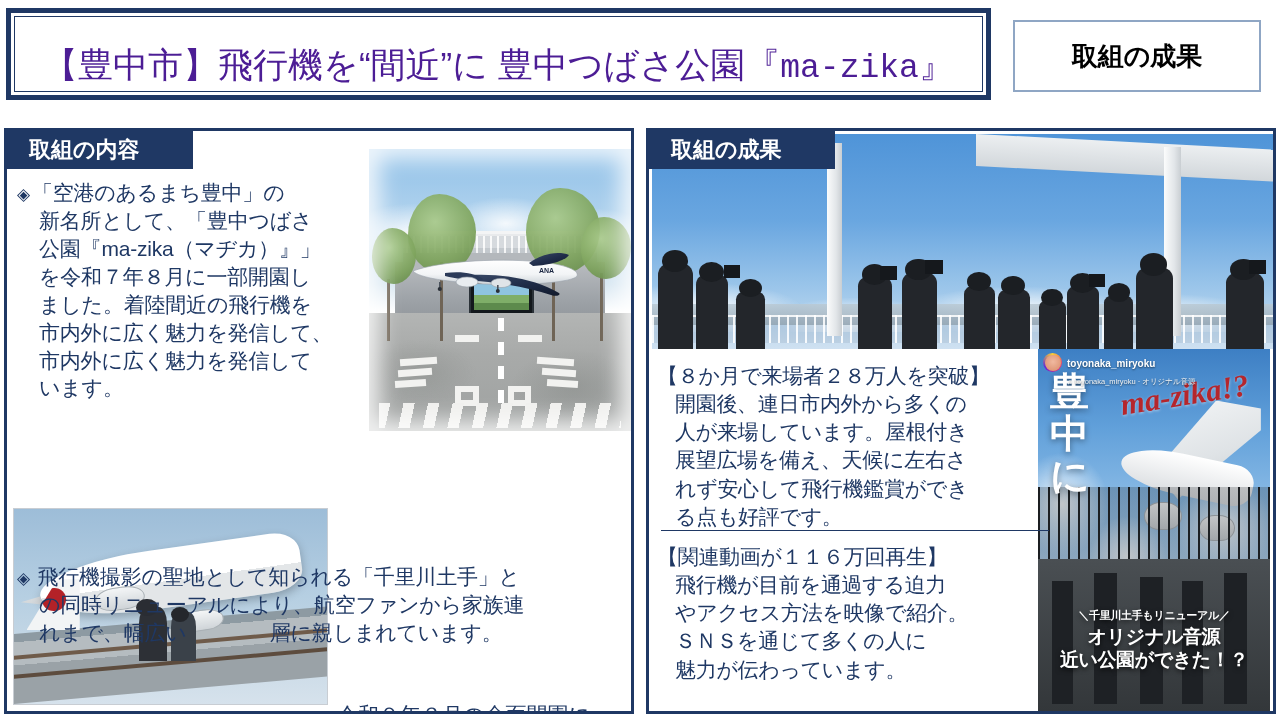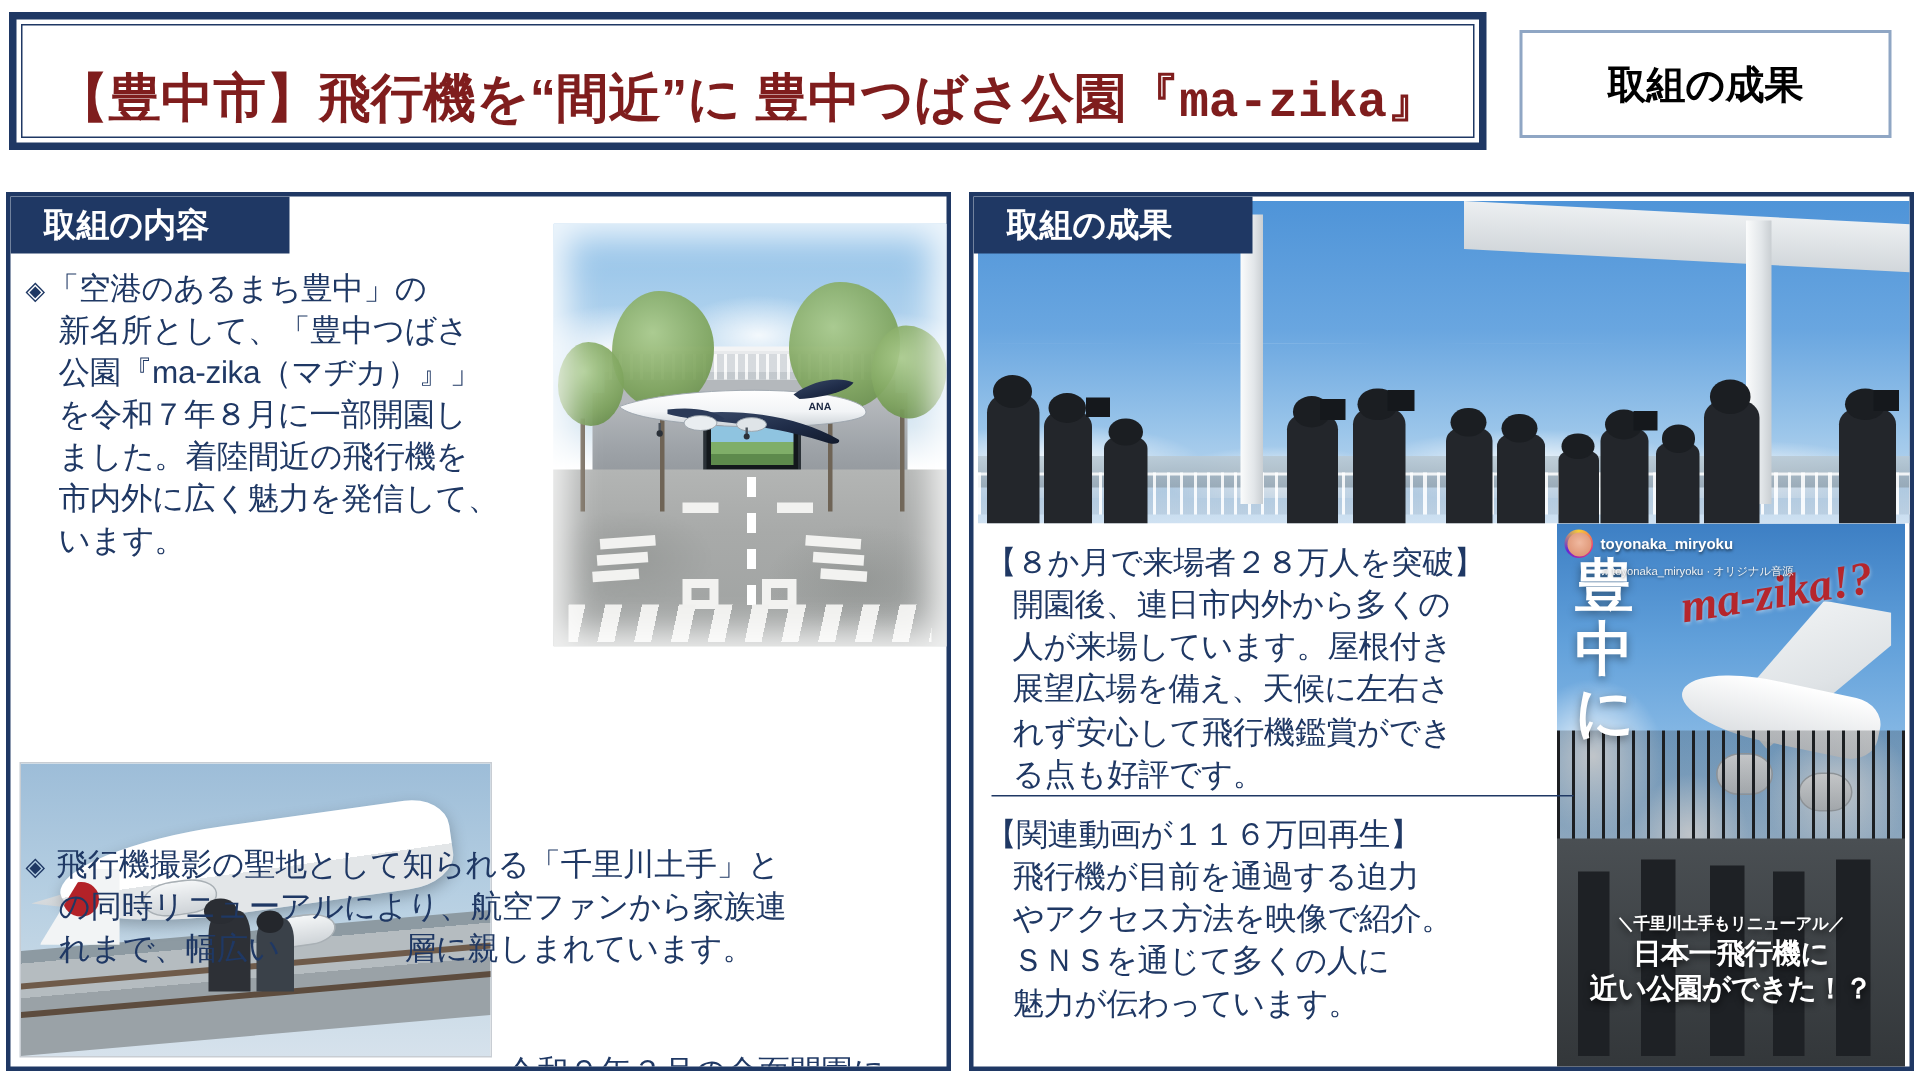--- a/index.html
+++ b/index.html
@@ -35,22 +35,22 @@
   }
   .title-box::after {
     content: "";
     position: absolute;
     top: 3px; left: 3px; right: 3px; bottom: 3px;
     border: 1px solid #1F3864;
     pointer-events: none;
   }
   .title-text {
     font-size: 35px;
-    font-weight: bold;
-    color: #7f1d1d;
+    font-weight: normal;
+    color: #4c1d95;
     letter-spacing: 0px;
     white-space: nowrap;
     line-height: 1;
     margin-top: 24px;
   }
   .title-text .mono { font-family: "Liberation Mono", "DejaVu Sans Mono", monospace; font-size: 33px; }
 
   .info-box {
     width: 248px;
     height: 72px;
@@ -589,20 +589,21 @@
       <text x="130" y="24" font-family="Liberation Sans, sans-serif" font-size="7" font-weight="bold" fill="#1b2742">ANA</text>
     </svg>
 
     <div class="bullet-block bullet-1">
       <span class="bullet-line"><span class="bullet-mark">◈</span><span>「空港のあるまち豊中」の</span></span>
       <span class="bullet-line indent1">新名所として、「豊中つばさ</span>
       <span class="bullet-line indent1">公園『ma-zika（マヂカ）』」</span>
       <span class="bullet-line indent1">を令和７年８月に一部開園し</span>
       <span class="bullet-line indent1">ました。着陸間近の飛行機を</span>
       <span class="bullet-line indent1">市内外に広く魅力を発信して、</span>
+      <span class="bullet-line indent1">市内外に広く魅力を発信して</span>
       <span class="bullet-line indent1">います。</span>
     </div>
 
     <div class="bullet-block bullet-2">
       <span class="bullet-line"><span class="bullet-mark">◈</span> <span>飛行機撮影の聖地として知られる「千里川土手」と</span></span>
       <span class="bullet-line indent1">の同時リニューアルにより、航空ファンから家族連</span>
       <span class="bullet-line indent1">れまで、幅広い　　　　層に親しまれています。</span>
     </div>
 
     <div class="photo-jal">
@@ -725,19 +726,19 @@
       <div class="reel-vert">
         <span>豊</span>
         <span>中</span>
         <span>に</span>
       </div>
 
       <div class="reel-mazika">ma-zika!?</div>
 
       <div class="reel-caption">
         <span class="reel-cap-small">＼千里川土手もリニューアル／</span>
-        <span class="reel-cap-big">日本一飛行機に</span>
+        <span class="reel-cap-big">オリジナル音源</span>
         <span class="reel-cap-big">近い公園ができた！？</span>
       </div>
     </div>
 
   </div>
 </div>
 
 </body></html>

